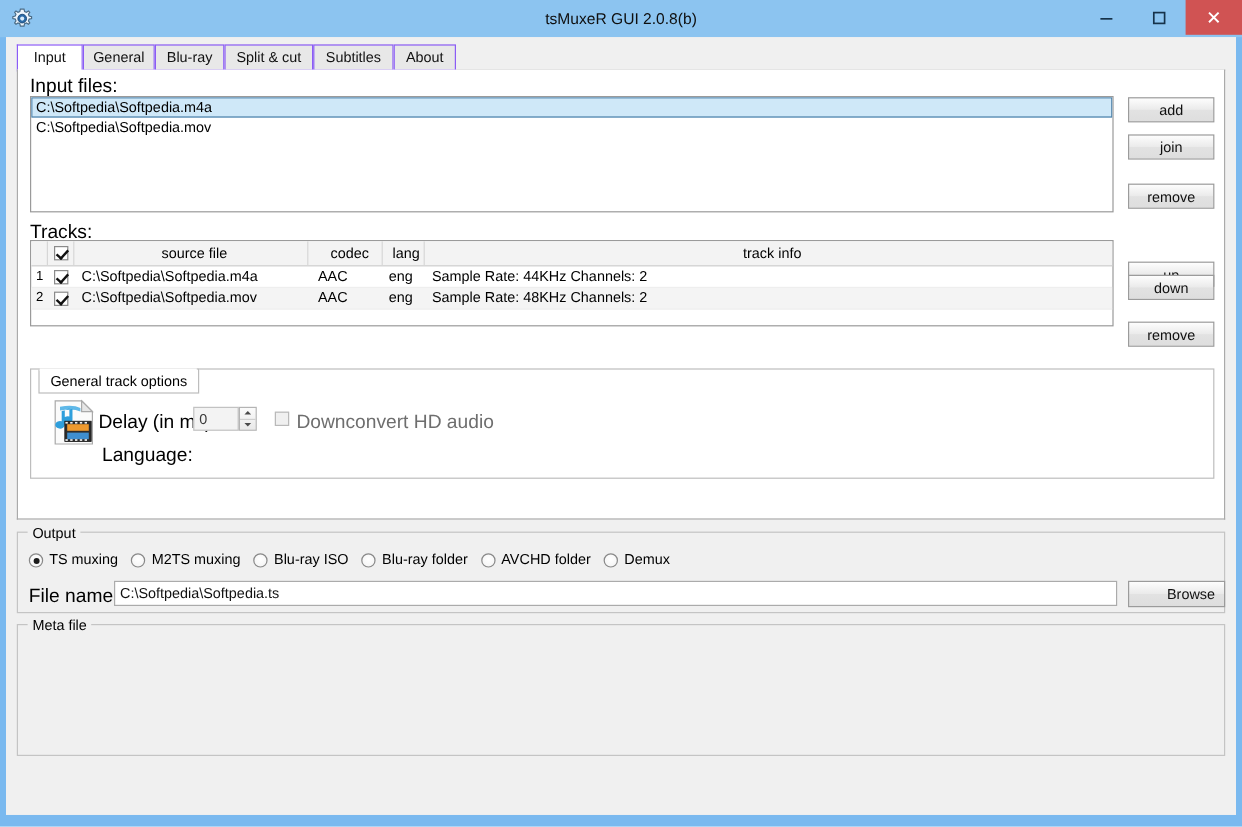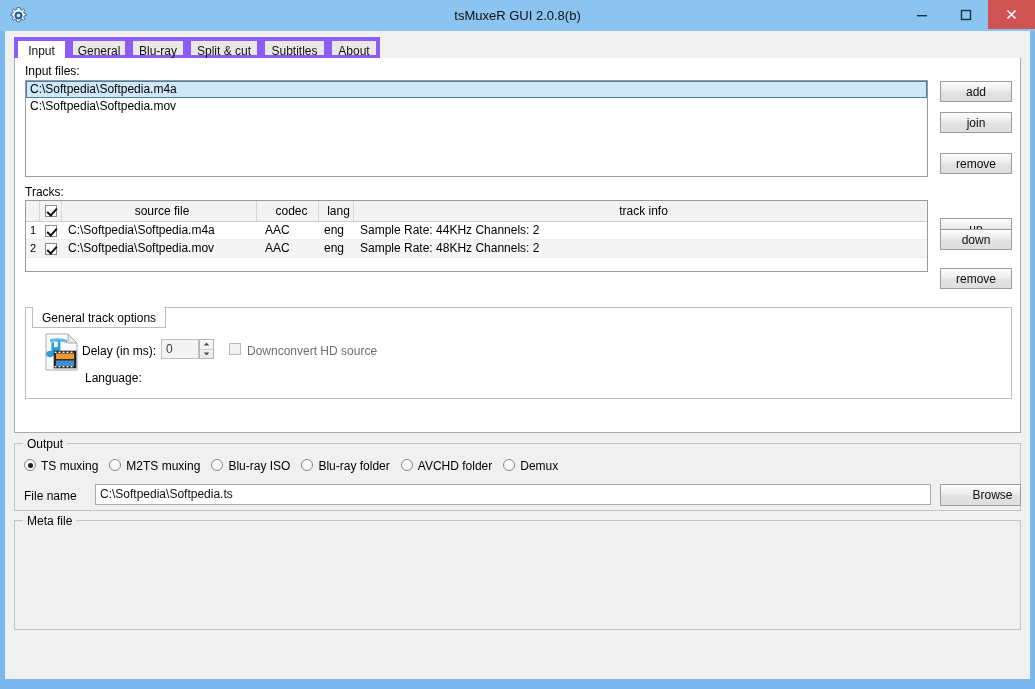--- a/index.html
+++ b/index.html
@@ -92,21 +92,21 @@
     border-bottom: 1px solid #aaaaaa;
     box-sizing: border-box;
   }
   .tab {
     position: absolute;
     top: 0;
     height: 22px;
     line-height: 21px;
     text-align: center;
     font-size: 12px;
-    border: 4px solid #8b5cf6;
+    border: 1px solid #8b5cf6;
     background: #e8e8e8;
     box-sizing: border-box;
     cursor: default;
     color: #111;
   }
   .tab.active {
     background: #ffffff;
     border-bottom: 1px solid #ffffff;
     height: 23px;
   }
@@ -118,21 +118,21 @@
     width: 1007px;
     height: 375px;
     background: #ffffff;
     border: 1px solid #aaaaaa;
     border-top: none;
     box-sizing: border-box;
   }
 
   .lbl {
     position: absolute;
-    font-size: 12px;
+    font-size: 16px;
     color: #000;
     white-space: nowrap;
   }
 
   
   .listbox {
     position: absolute;
     background: #fff;
     border: 1px solid #9a9a9a;
     box-sizing: border-box;
@@ -332,21 +332,21 @@
   }
 
   
   .radio-row {
     position: absolute;
     display: flex;
     align-items: center;
   }
   .radio-item {
     display: flex;
-    align-items: flex-start;
+    align-items: flex-end;
     margin-right: 11px;
     font-size: 12px;
     cursor: default;
     white-space: nowrap;
   }
   .rad {
     width: 12px; height: 12px;
     border-radius: 50%;
     border: 1px solid #898989;
     background: radial-gradient(circle at 50% 40%, #ffffff, #f2f2f2);
@@ -574,21 +574,21 @@
                 </svg>
               </div>
           <div>
                 <svg width="7" height="4" viewBox="0 0 7 4">
                   <path d="M3.5 3.5 L0.7 0.5 L6.3 0.5 Z" fill="#4a4a4a"></path>
                 </svg>
               </div>
         </div>
 
         <span class="chk dis" style="position:absolute; left:203px; top:35px;"></span>
-        <div class="lbl" style="left:221px; top:36px; color:#6e6e6e;">Downconvert HD source</div>
+        <div class="lbl" style="left:221px; top:36px; color:#6e6e6e;">Downconvert HD audio</div>
 
         <div class="lbl" style="left:59px; top:63px;">Language:</div>
       </div>
 
     </div>
 
     <div class="groupbox" style="left:9px; top:412px; width:1007px; height:68px;">
       <span class="gtitle">Output</span>
 
       <div class="radio-row" style="left:9px; top:15px;">

